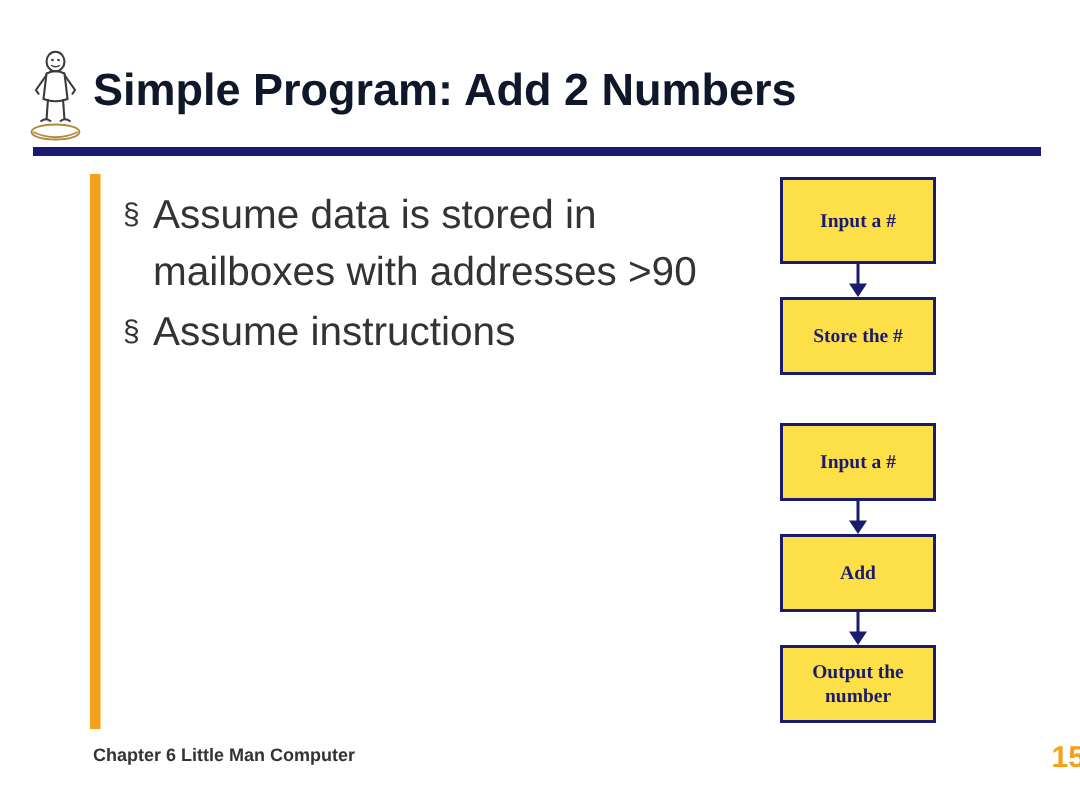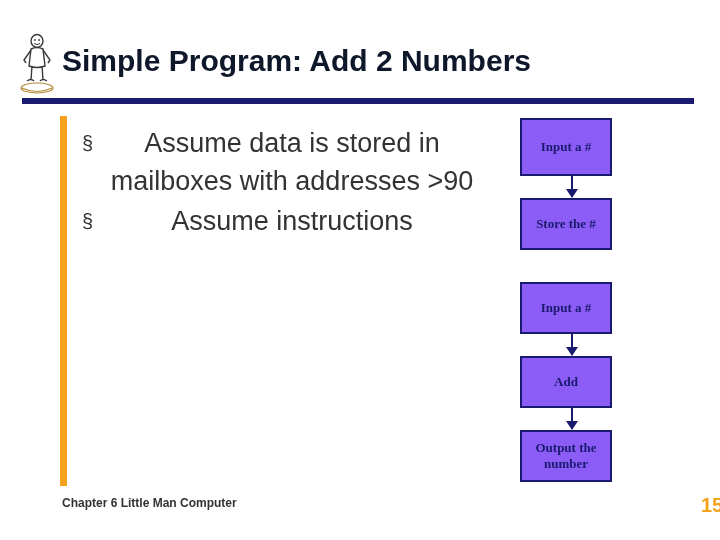--- a/index.html
+++ b/index.html
@@ -76,35 +76,34 @@
   }
   .bullet .mark {
     font-size: 20px;
     color: #333333;
     width: 20px;
     flex: 0 0 20px;
     line-height: 38px;
   }
   .bullet .btext {
     flex: 1 1 auto;
-    text-align: center;
   }
 
   
   .flow {
     position: absolute;
     left: 520px;
     top: 118px;
     width: 110px;
   }
   .fbox {
-    width: 92px;
+    width: 104px;
     box-sizing: border-box;
     border: 2px solid #1a1a6e;
-    background: #8b5cf6;
+    background: #fde047;
     color: #1a1a6e;
     font-family: "Liberation Serif", serif;
     font-weight: bold;
     font-size: 13px;
     text-align: center;
     display: flex;
     align-items: center;
     justify-content: center;
     line-height: 16px;
   }

